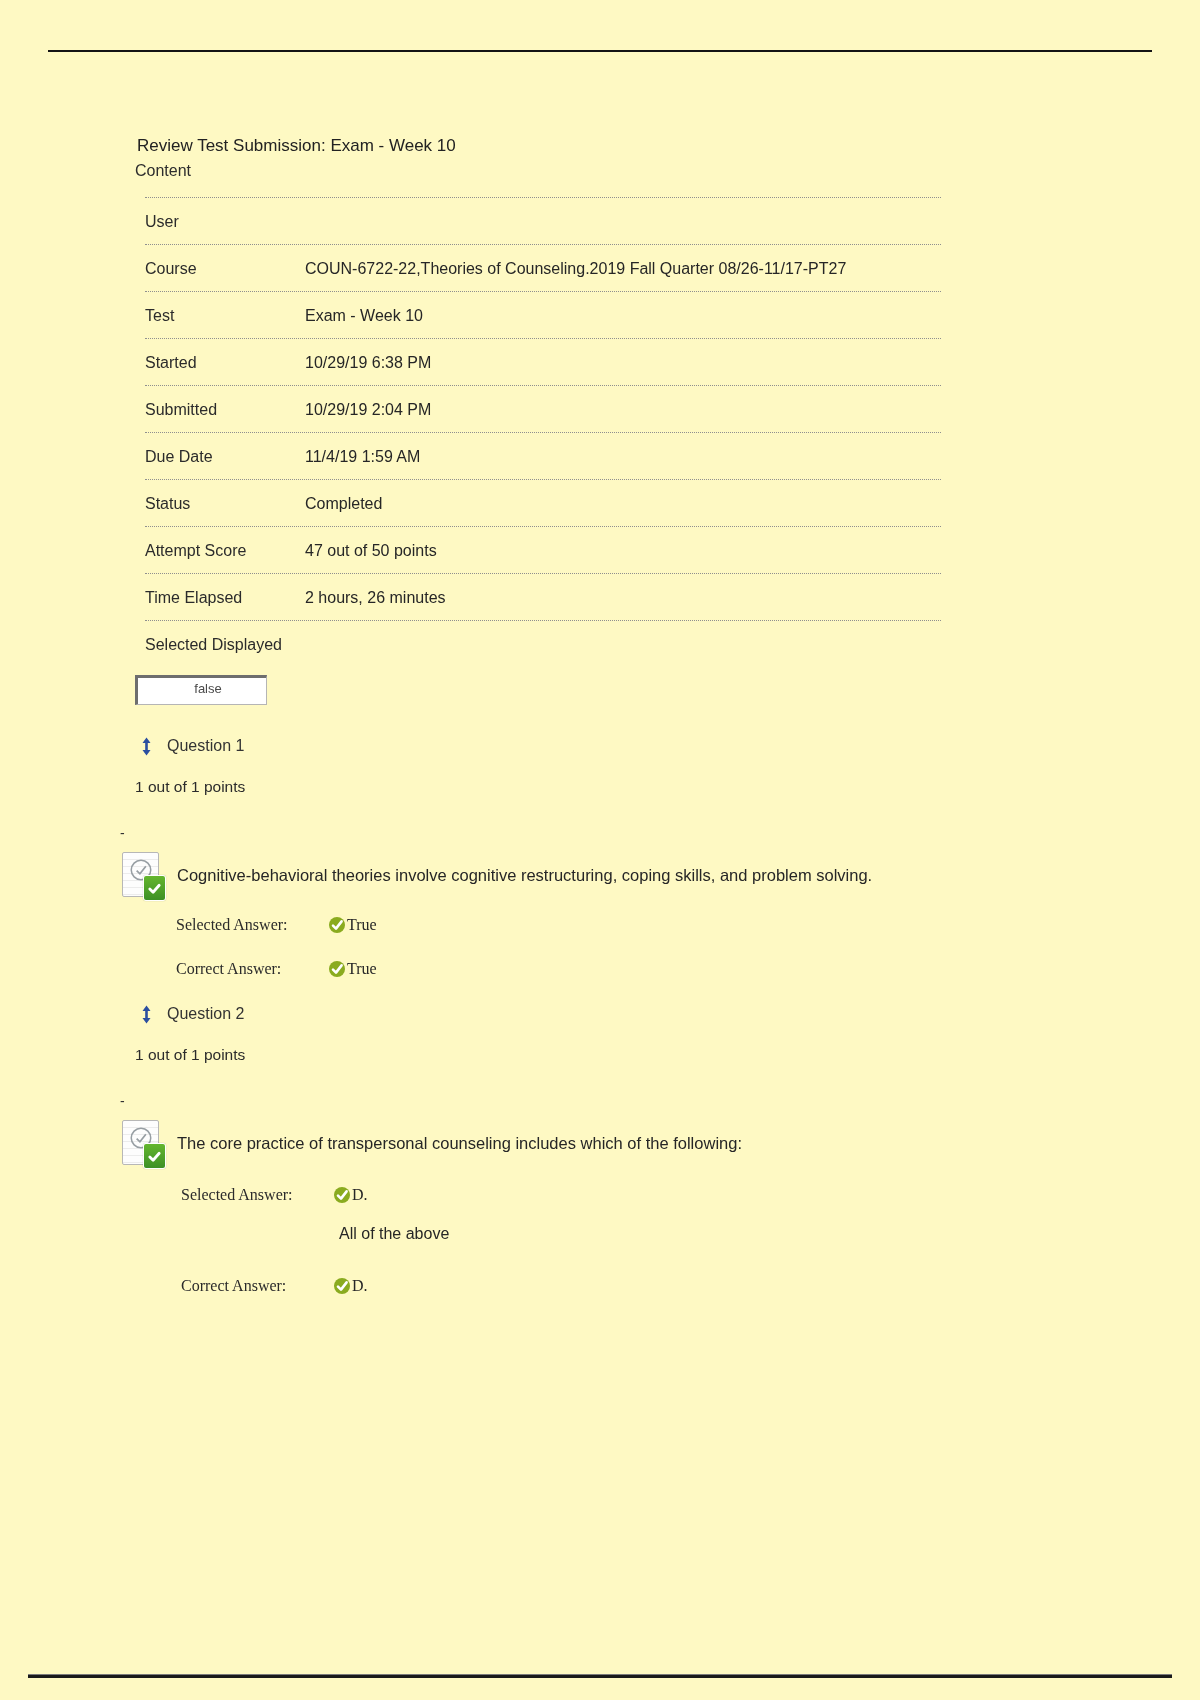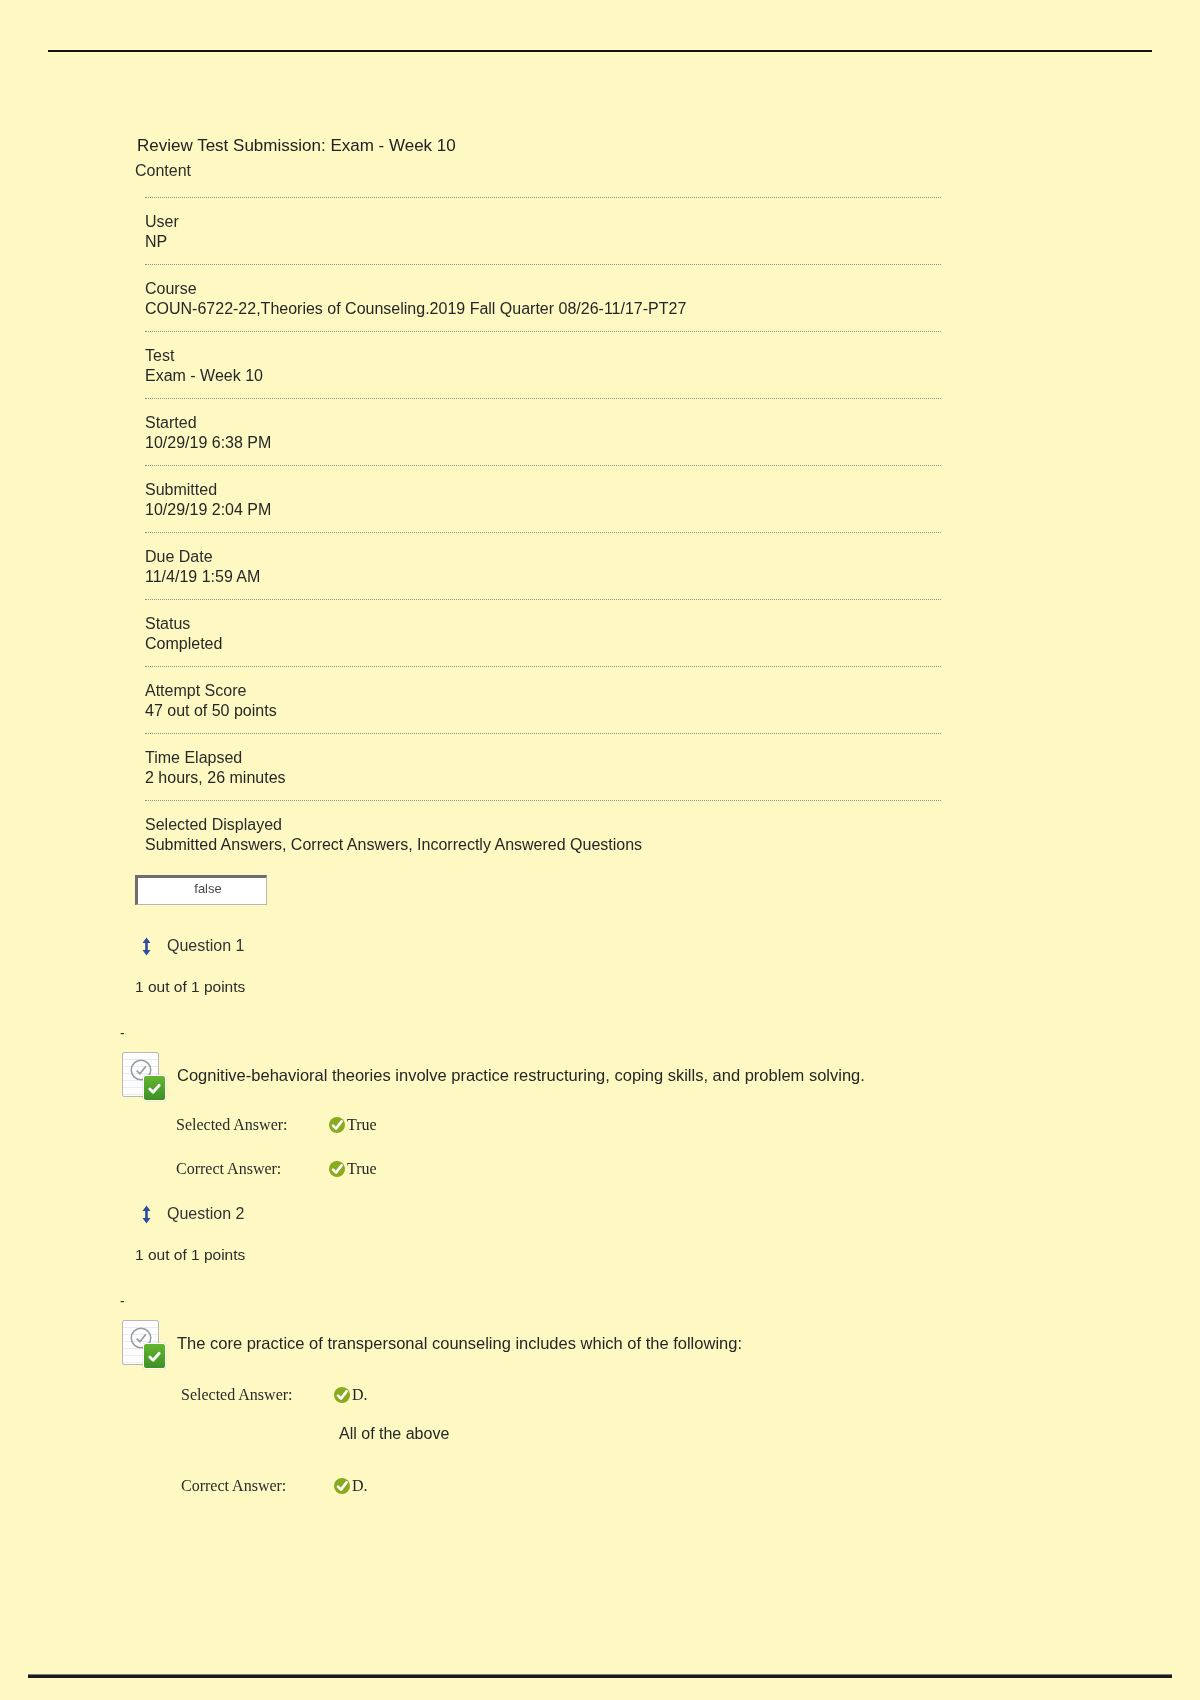--- a/index.html
+++ b/index.html
@@ -10,21 +10,21 @@
   }
   .top-rule { position:absolute; top:50px; left:48px; right:48px; height:2px; background:#141414; }
   .bottom-rule { position:absolute; top:1674px; left:28px; right:28px; height:4px;
                  background:#1a1a1a; border-top:1px solid #7a7a7a; }
   .content { position:absolute; top:136px; left:135px; width:890px; }
 
   .page-title { font-size:17px; line-height:20px; color:#222; margin-left:2px; }
   .content-label { font-size:16px; line-height:20px; margin-top:5px; }
 
   .info-table { margin-top:16px; margin-left:10px; width:796px; }
-  .info-row { display:flex; border-top:1px dotted #8f8f8f; padding:14px 0 12px 0;flex-direction:column; }
+  .info-row { display:flex; border-top:1px dotted #8f8f8f; padding:14px 0 12px 0; }
   .info-label { width:160px; flex:none; font-size:16px; line-height:20px; color:#2b2b2b; }
   .info-value { flex:1; font-size:16px; line-height:20px; color:#262626; }
 
   .false-box {
     margin-top:8px; width:132px; height:30px; background:#fff;
     border-top:3px solid #6e6e6e; border-left:3px solid #6e6e6e;
     border-right:1px solid #b5b5b5; border-bottom:1px solid #b5b5b5;
     font-family:"Liberation Sans", sans-serif; font-size:13px; color:#4a4a4a;
     padding:0 0 6px 12px; outline:none; display:block;text-align:center;
   }
@@ -72,21 +72,20 @@
 <div class="page">
   <div class="top-rule"></div>
 
   <div class="content">
     <div class="page-title">Review Test Submission: Exam - Week 10</div>
     <div class="content-label">Content</div>
 
     <div class="info-table">
       <div class="info-row">
         <div class="info-label">User</div>
-        <div class="info-value">NP</div>
       </div>
       <div class="info-row">
         <div class="info-label">Course</div>
         <div class="info-value">COUN-6722-22,Theories of Counseling.2019 Fall Quarter 08/26-11/17-PT27</div>
       </div>
       <div class="info-row">
         <div class="info-label">Test</div>
         <div class="info-value">Exam - Week 10</div>
       </div>
       <div class="info-row">
@@ -108,21 +107,20 @@
       <div class="info-row">
         <div class="info-label">Attempt Score</div>
         <div class="info-value">47 out of 50 points</div>
       </div>
       <div class="info-row">
         <div class="info-label">Time Elapsed</div>
         <div class="info-value">2 hours, 26 minutes</div>
       </div>
       <div class="info-row">
         <div class="info-label">Selected Displayed</div>
-        <div class="info-value">Submitted Answers, Correct Answers, Incorrectly Answered Questions</div>
       </div>
     </div>
 
     <input class="false-box" type="text" value="false" style="">
 
     <div class="q-header first">
       <span class="arrow-icon">
         <svg width="11" height="19" viewBox="0 0 11 19">
           <path d="M5.5 0.5 L9.5 6 H6.8 V13 H9.5 L5.5 18.5 L1.5 13 H4.2 V6 H1.5 Z" fill="#2b4fa0"></path>
         </svg>
@@ -139,21 +137,21 @@
             <circle cx="12" cy="12" r="9" fill="none" stroke="#979ea3" stroke-width="1.4"></circle>
             <path d="M8 12.5 L11 15.5 L16.5 8.5" fill="none" stroke="#979ea3" stroke-width="1.6"></path>
           </svg>
         </span>
         <span class="doc-badge">
           <svg width="15" height="15" viewBox="0 0 16 16">
             <path d="M3 8.5 L6.5 12 L13 4.5" fill="none" stroke="#ffffff" stroke-width="3" stroke-linecap="round" stroke-linejoin="round"></path>
           </svg>
         </span>
       </span>
-      <div class="q-text">Cognitive-behavioral theories involve practice restructuring, coping skills, and problem solving.</div>
+      <div class="q-text">Cognitive-behavioral theories involve cognitive restructuring, coping skills, and problem solving.</div>
     </div>
 
     <div class="answers">
       <div class="answer-row row-sel-1">
         <span class="answer-label">Selected Answer:</span>
         <span class="check-icon">
           <svg width="18" height="18" viewBox="0 0 18 18">
             <circle cx="9" cy="9" r="8" fill="#8aab1f"></circle>
             <path d="M5 9.6 L8 12.6 L13.6 5.4" fill="none" stroke="#ffffff" stroke-width="2.6" stroke-linecap="round" stroke-linejoin="round"></path>
           </svg>

